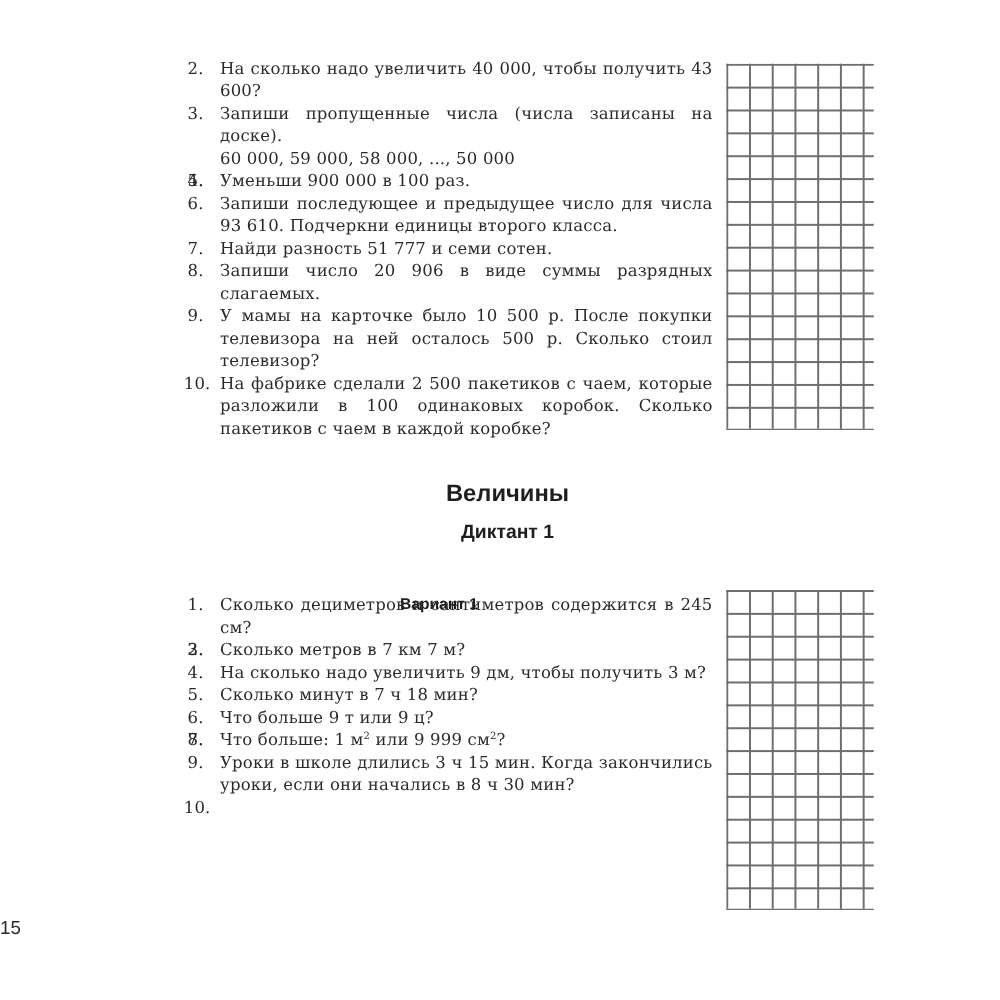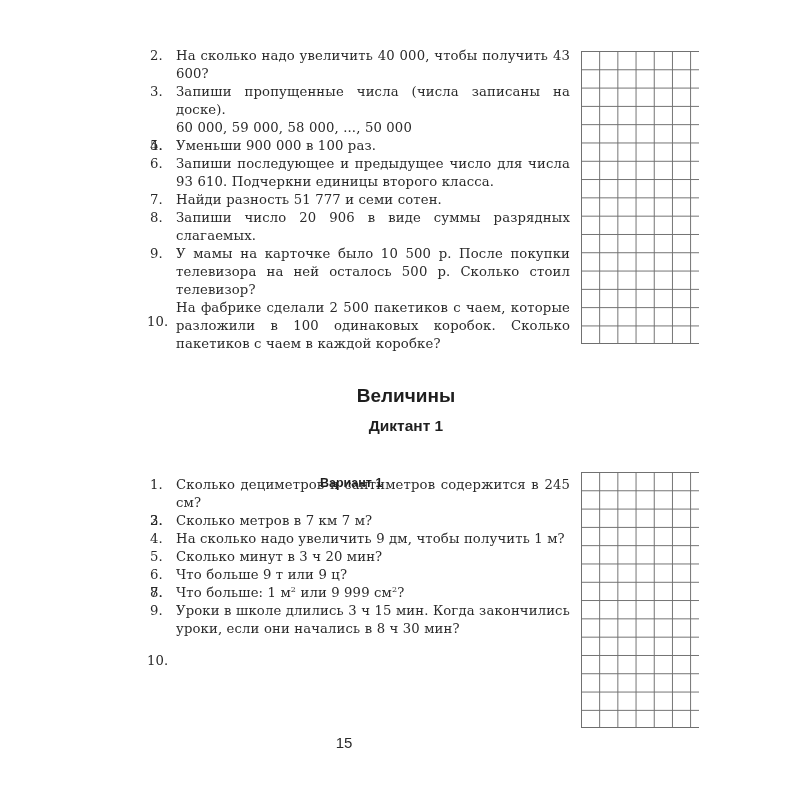--- a/index.html
+++ b/index.html
@@ -39,21 +39,21 @@
       text-align: justify;
       text-align-last: left;
     }
     .item-num {
       position: absolute;
       left: 0;
       top: 0;
       width: 24px;
       text-align: left;
     }
-    .item-num.wide { left: -3px; margin-top: 14px; }
+    .item-num.wide { left: -3px; }
     .grid {
       position: absolute;
       left: 581px;
       width: 118px;
       background-color: #ffffff;
       background-image:
         linear-gradient(to right, #6e6e6e 1.2px, transparent 1.2px),
         linear-gradient(to bottom, #6e6e6e 1.2px, transparent 1.2px);
       background-size: 18.2px 18.3px;
       border-bottom: 1.2px solid #6e6e6e;
@@ -79,21 +79,20 @@
       font-weight: bold;
       font-size: 12.5px;
       color: #1e1e1e;
       margin-top: 32px;
     }
     .page-number {
       position: absolute;
       top: 734px;
       left: 0;
       width: 688px;
-      text-align: center;
       font-family: "Liberation Sans", "DejaVu Sans", sans-serif;
       font-size: 15px;
       color: #2a2a2a;
       padding-left: 0;
     }
     sup { font-size: 8px; line-height: 0; vertical-align: 5px; }
   </style>
 </head>
 <body>
 
@@ -152,25 +151,25 @@
     </li>
     <li class="item">
       <span class="item-num">2.</span>
     </li>
     <li class="item">
       <span class="item-num">3.</span>
       <span>Сколько метров в 7 км 7 м?</span>
     </li>
     <li class="item">
       <span class="item-num">4.</span>
-      <span>На сколько надо увеличить 9 дм, чтобы получить 1 м?</span>
+      <span>На сколько надо увеличить 9 дм, чтобы получить 3 м?</span>
     </li>
     <li class="item">
       <span class="item-num">5.</span>
-      <span>Сколько минут в 3 ч 20 мин?</span>
+      <span>Сколько минут в 7 ч 18 мин?</span>
     </li>
     <li class="item">
       <span class="item-num">6.</span>
       <span>Что больше 9 т или 9 ц?</span>
     </li>
     <li class="item">
       <span class="item-num">7.</span>
     </li>
     <li class="item">
       <span class="item-num">8.</span>

